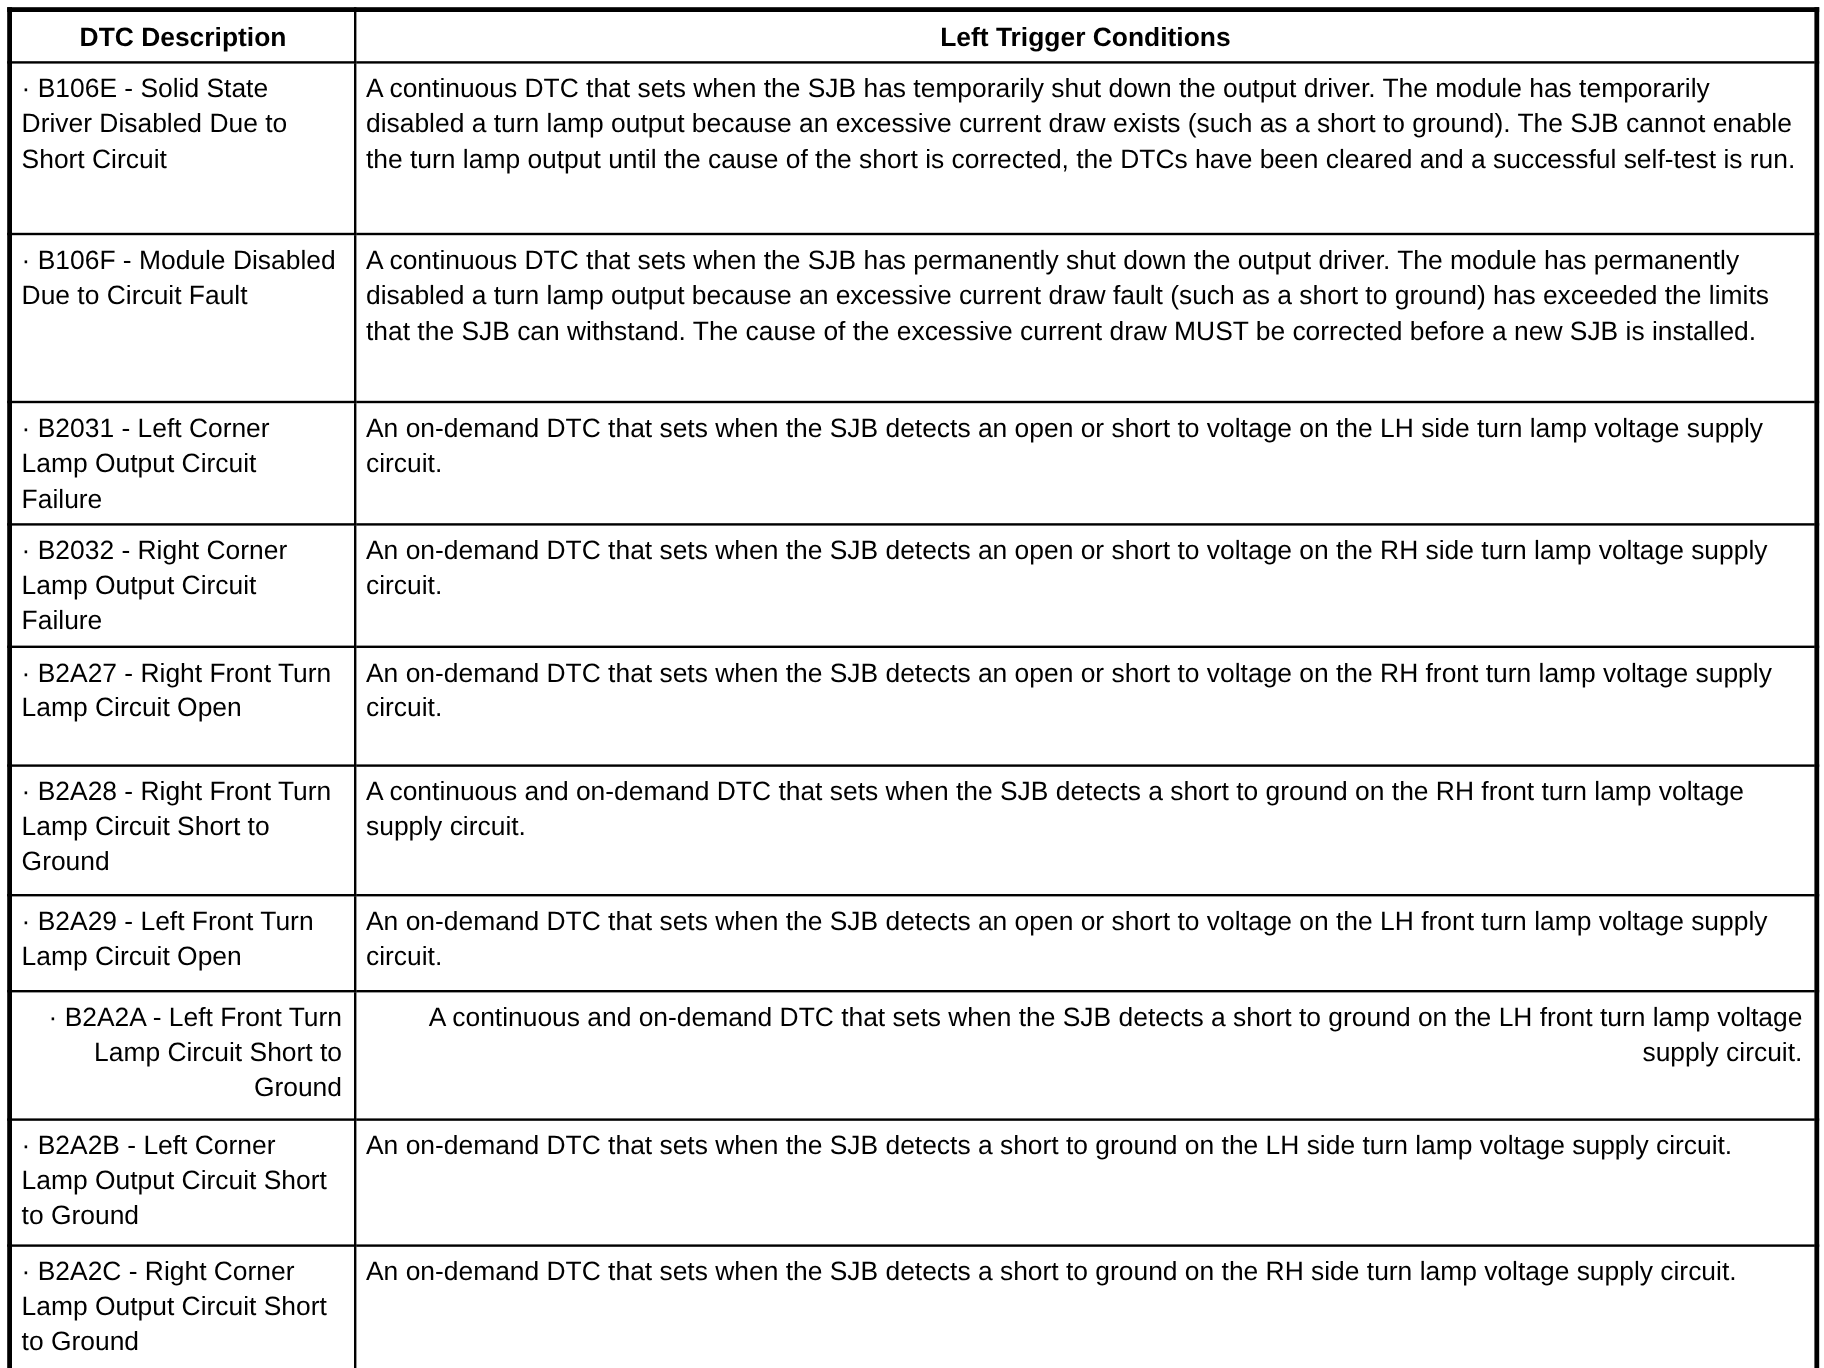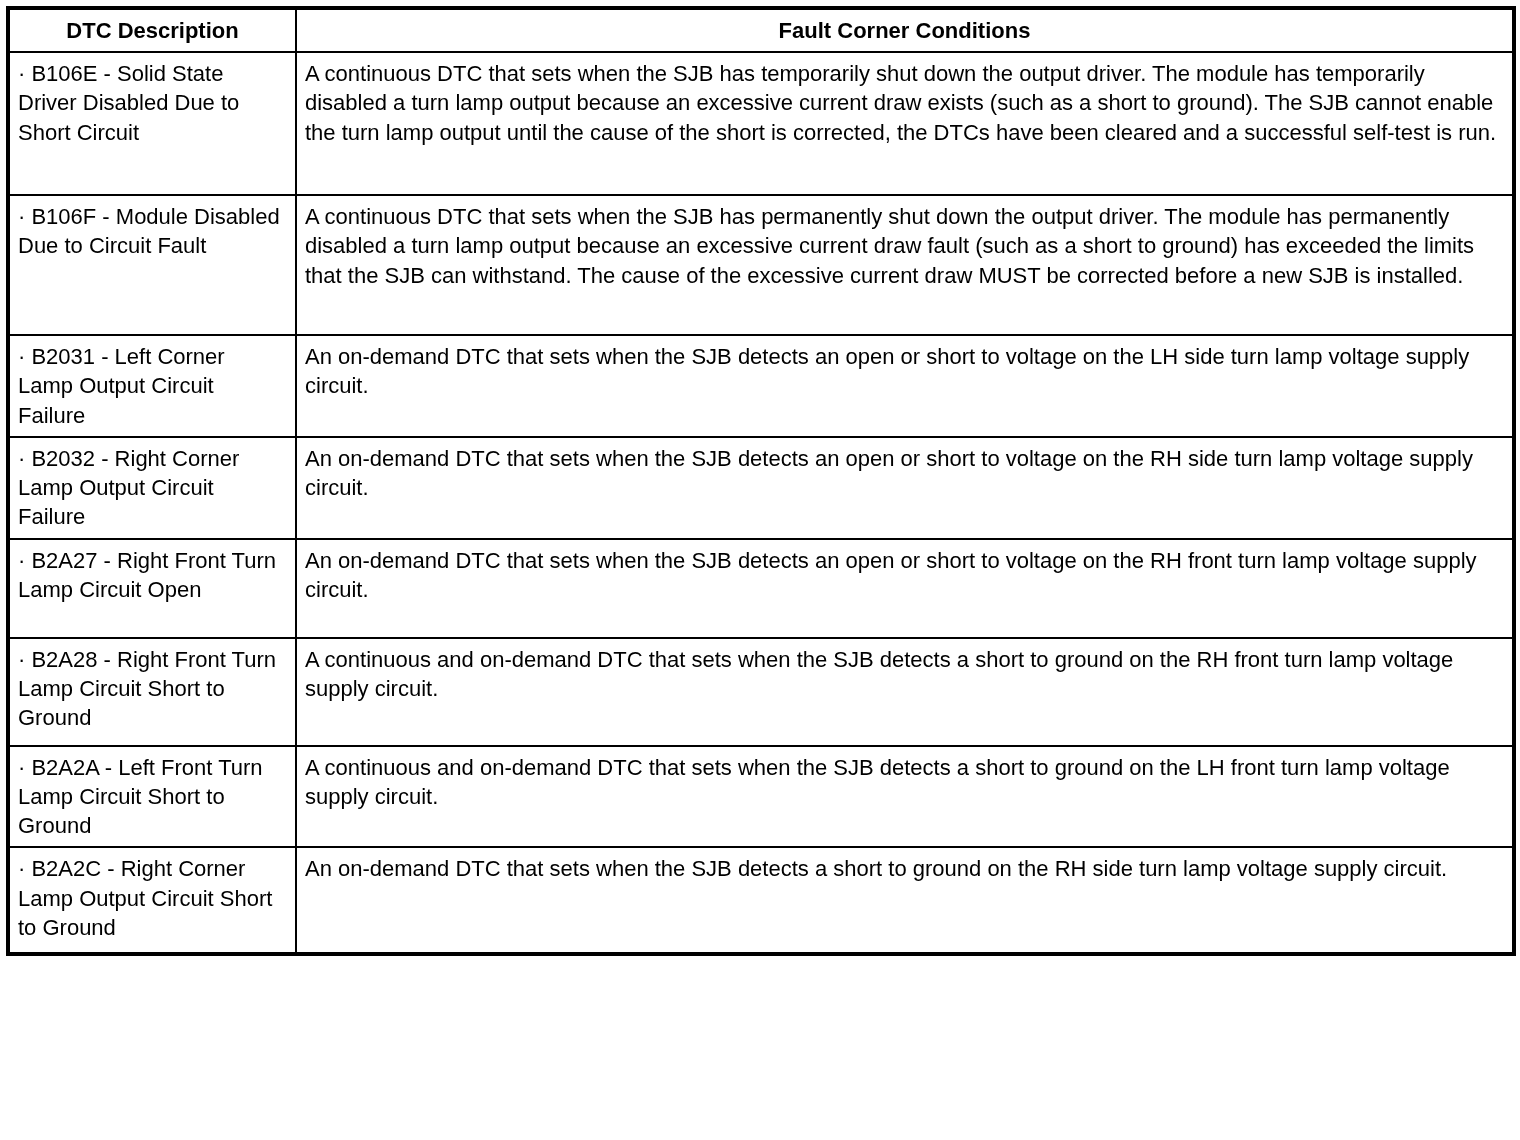--- a/index.html
+++ b/index.html
@@ -36,38 +36,38 @@
   col.c-cond  { width: 1218px; }
 
   thead tr            { height: 44px;  }
   tbody tr:nth-child(1)  { height: 143px; }
   tbody tr:nth-child(2)  { height: 140px; }
   tbody tr:nth-child(3)  { height: 88px; }
   tbody tr:nth-child(4)  { height: 82px; }
   tbody tr:nth-child(5)  { height: 99px;  }
   tbody tr:nth-child(6)  { height: 108px; margin-top: 46px; }
   tbody tr:nth-child(7)  { height: 80px;  }
-  tbody tr:nth-child(8)  { height: 107px; }
+  tbody tr:nth-child(8)  { height: 107px; text-align: right; }
   tbody tr:nth-child(9)  { height: 105px; }
   tbody tr:nth-child(10) { height: 106px; }
 
   .cond-bold { font-weight: normal; }
 </style>
 </head>
 <body>
 
 <table class="dtc-table">
   <colgroup>
     <col class="c-desc">
     <col class="c-cond">
   </colgroup>
   <thead>
     <tr>
       <th>DTC Description</th>
-      <th>Fault Corner Conditions</th>
+      <th>Left Trigger Conditions</th>
     </tr>
   </thead>
   <tbody>
     <tr>
       <td>· B106E - Solid State Driver Disabled Due to Short Circuit</td>
       <td><span>A continuous DTC that sets when the SJB has temporarily shut down the output driver. </span><span class="cond-bold">The module has temporarily disabled a turn lamp output because an excessive current draw exists (such as a short to ground). The SJB cannot enable the turn lamp output until the cause of the short is corrected, the DTCs have been cleared and a successful self-test is run.</span></td>
     </tr>
     <tr>
       <td>· B106F - Module Disabled Due to Circuit Fault</td>
       <td><span>A continuous DTC that sets when the SJB has permanently shut down the output driver. </span><span class="cond-bold">The module has permanently disabled a turn lamp output because an excessive current draw fault (such as a short to ground) has exceeded the limits that the SJB can withstand. The cause of the excessive current draw MUST be corrected before a new SJB is installed.</span></td>
@@ -82,21 +82,29 @@
     </tr>
     <tr>
       <td>· B2A27 - Right Front Turn Lamp Circuit Open</td>
       <td><span>An on-demand DTC that sets when the SJB detects an open or short to voltage on the RH front turn lamp voltage supply circuit.</span><span class="cond-bold"></span></td>
     </tr>
     <tr>
       <td>· B2A28 - Right Front Turn Lamp Circuit Short to Ground</td>
       <td><span>A continuous and on-demand DTC that sets when the SJB detects a short to ground on the RH front turn lamp voltage supply circuit.</span><span class="cond-bold"></span></td>
     </tr>
     <tr>
+      <td>· B2A29 - Left Front Turn Lamp Circuit Open</td>
+      <td><span>An on-demand DTC that sets when the SJB detects an open or short to voltage on the LH front turn lamp voltage supply circuit.</span><span class="cond-bold"></span></td>
+    </tr>
+    <tr>
       <td>· B2A2A - Left Front Turn Lamp Circuit Short to Ground</td>
       <td><span>A continuous and on-demand DTC that sets when the SJB detects a short to ground on the LH front turn lamp voltage supply circuit.</span><span class="cond-bold"></span></td>
+    </tr>
+    <tr>
+      <td>· B2A2B - Left Corner Lamp Output Circuit Short to Ground</td>
+      <td><span>An on-demand DTC that sets when the SJB detects a short to ground on the LH side turn lamp voltage supply circuit.</span><span class="cond-bold"></span></td>
     </tr>
     <tr>
       <td>· B2A2C - Right Corner Lamp Output Circuit Short to Ground</td>
       <td><span>An on-demand DTC that sets when the SJB detects a short to ground on the RH side turn lamp voltage supply circuit.</span><span class="cond-bold"></span></td>
     </tr>
   </tbody>
 </table>
 
 </body></html>

